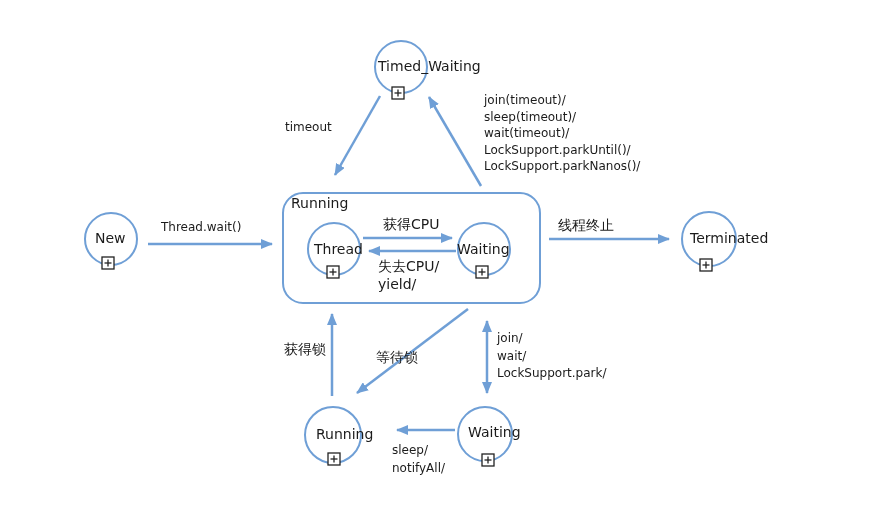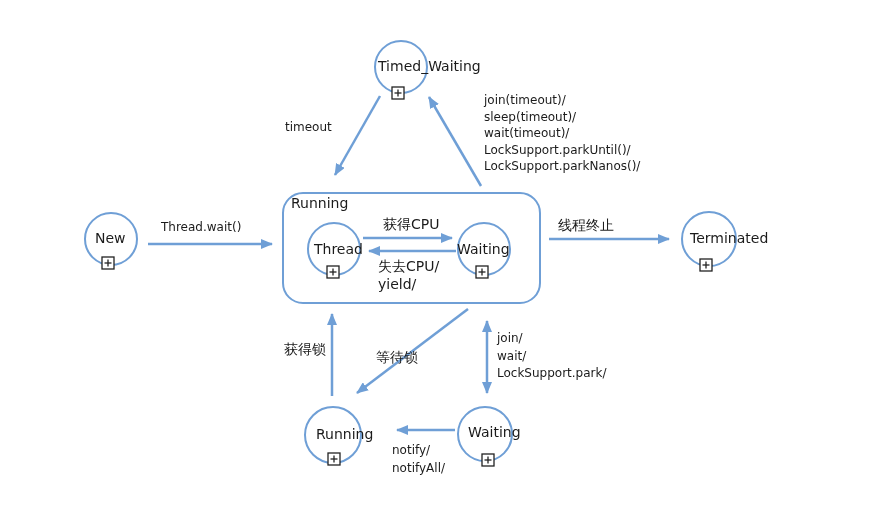--- a/index.html
+++ b/index.html
@@ -114,16 +114,16 @@
   <div class="lbl" style="left:690px;top:230px">Terminated</div>
 
   <div class="lbl" style="left:284px;top:341px">获得锁</div>
   <div class="lbl" style="left:376px;top:349px">等待锁</div>
   <div class="lbl code lh17" style="left:497px;top:330px">join/
 wait/
 LockSupport.park/</div>
 
   <div class="lbl" style="left:316px;top:426px">Running</div>
   <div class="lbl" style="left:468px;top:424px">Waiting</div>
-  <div class="lbl code lh17" style="left:392px;top:442px">notify/
+  <div class="lbl code lh17" style="left:392px;top:442px">sleep/
 notifyAll/</div>
 
 </div>
 
 </body></html>

